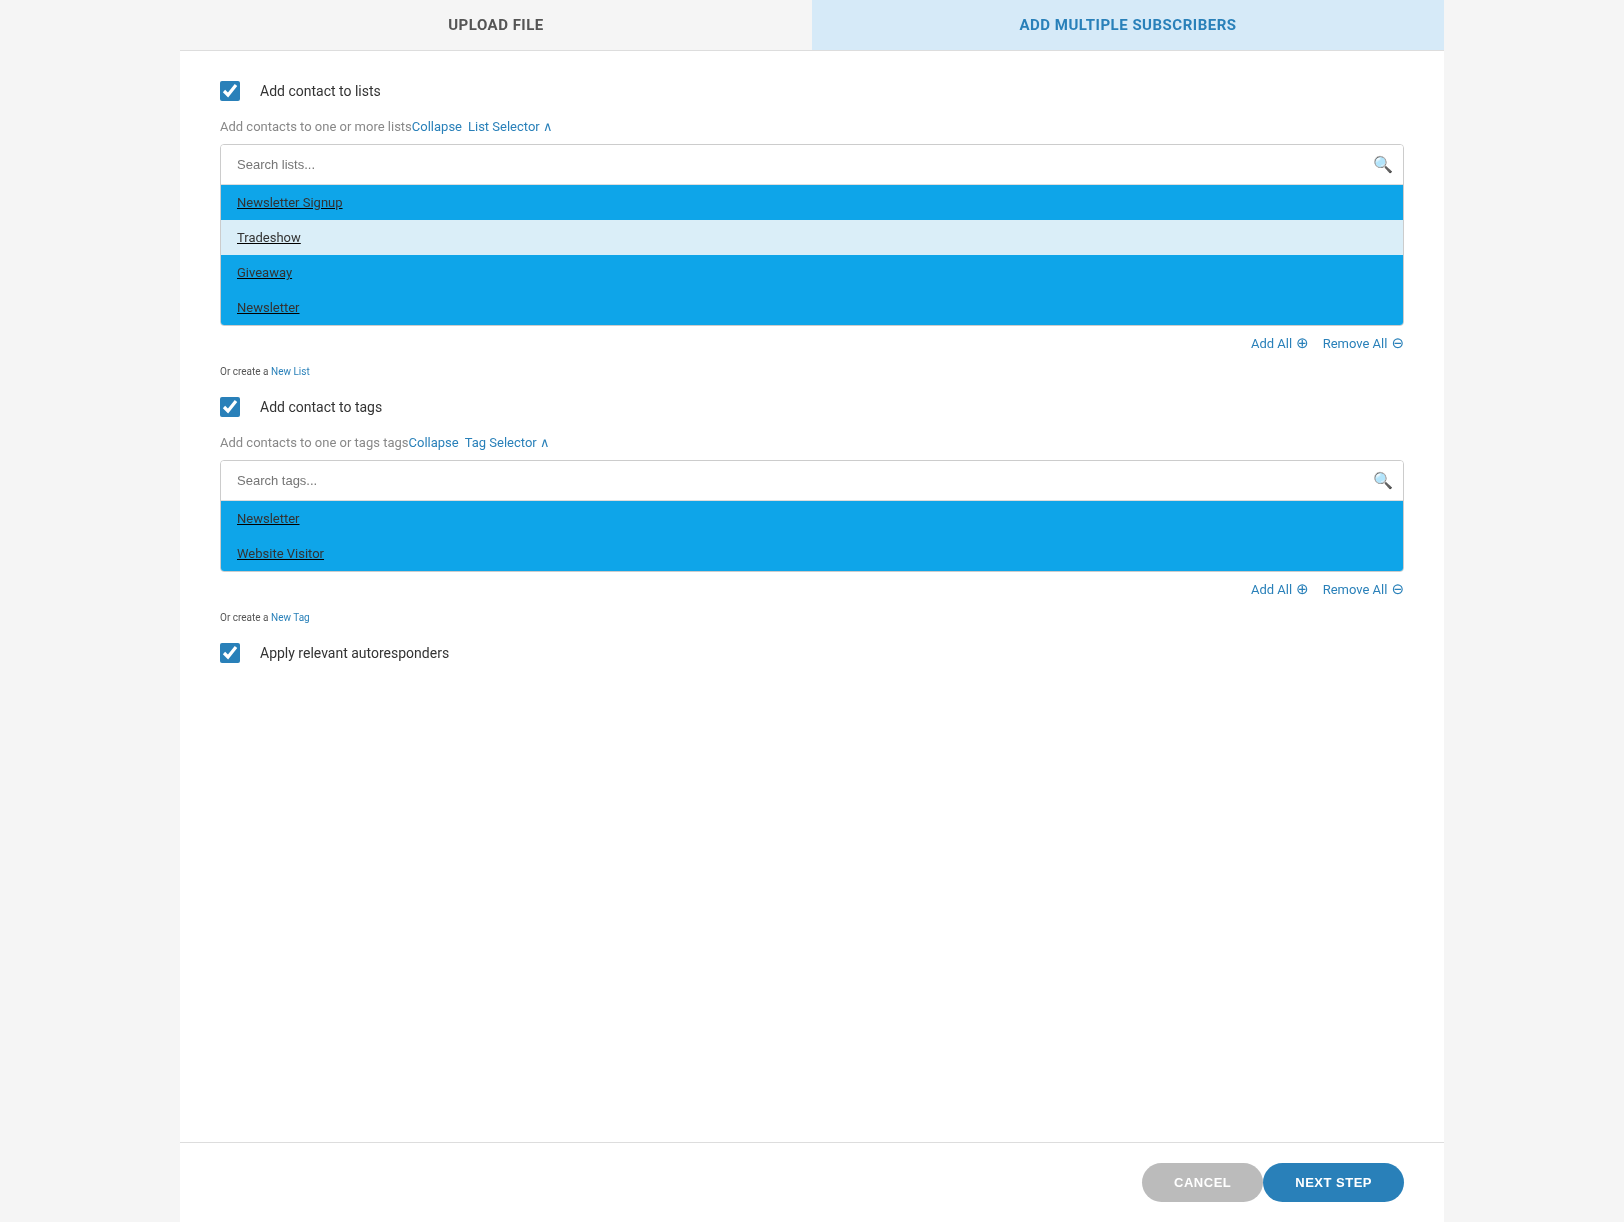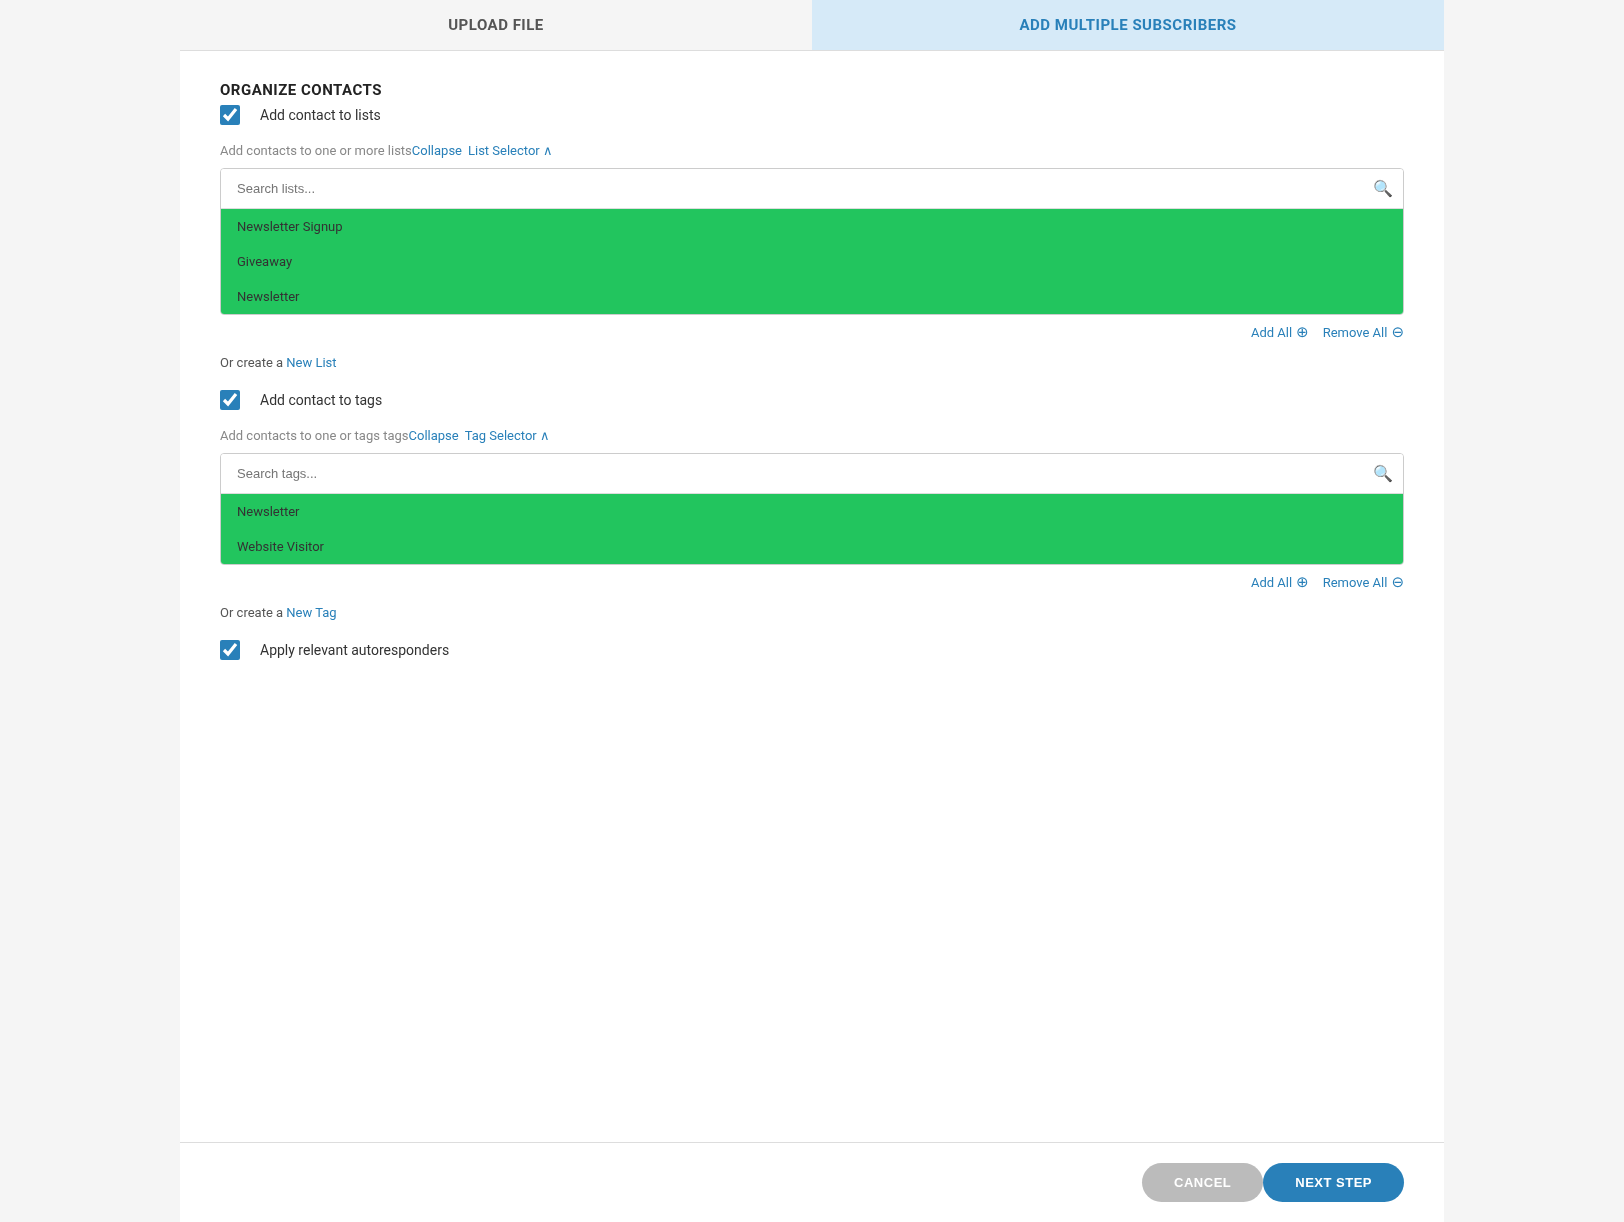--- a/index.html
+++ b/index.html
@@ -118,21 +118,22 @@
       font-size: 13px;
       color: #555;
       background: transparent;
     }
     .search-icon {
       color: #aaa;
       font-size: 16px;
     }
 
     .list-items {
-      background: #22c55e;
+      background: #0ea5e9;
+      text-decoration: underline;
     }
     .list-item {
       padding: 10px 16px;
       font-size: 13px;
       color: #333;
       cursor: pointer;
     }
     .list-item.selected {
       background: #daeef8;
     }
@@ -148,21 +149,21 @@
       color: #2980b9;
       font-size: 13px;
       cursor: pointer;
       display: flex;
       align-items: center;
       gap: 4px;
     }
 
     
     .create-row {
-      font-size: 13px;
+      font-size: 10px;
       color: #555;
       margin-bottom: 20px;
     }
     .create-link {
       color: #2980b9;
       cursor: pointer;
       text-decoration: none;
     }
 
     
@@ -203,21 +204,20 @@
 
 <div class="page-wrapper">
 
   <div class="tab-bar">
     <div class="tab">UPLOAD FILE</div>
     <div class="tab active">ADD MULTIPLE SUBSCRIBERS</div>
   </div>
 
   <div class="main-content">
 
-    <div class="section-title section-gap">ORGANIZE CONTACTS</div>
 
     <div class="checkbox-row">
       <input type="checkbox" checked="" style="">
       <span class="checkbox-label">Add contact to lists</span>
     </div>
 
     <div class="collapse-row">
       <span class="collapse-hint">Add contacts to one or more lists</span>
       <div class="collapse-controls">
         <a class="collapse-link">Collapse</a>
@@ -225,20 +225,21 @@
       </div>
     </div>
 
     <div class="selector-box">
       <div class="search-row">
         <input class="search-input" type="text" placeholder="Search lists..." style="">
         <span class="search-icon">🔍</span>
       </div>
       <div class="list-items">
         <div class="list-item">Newsletter Signup</div>
+        <div class="list-item selected">Tradeshow</div>
         <div class="list-item">Giveaway</div>
         <div class="list-item">Newsletter</div>
       </div>
     </div>
 
     <div class="action-row">
       <span class="action-link">
         <span>Add All</span>
         <span style="font-size:15px;">⊕</span>
       </span>

